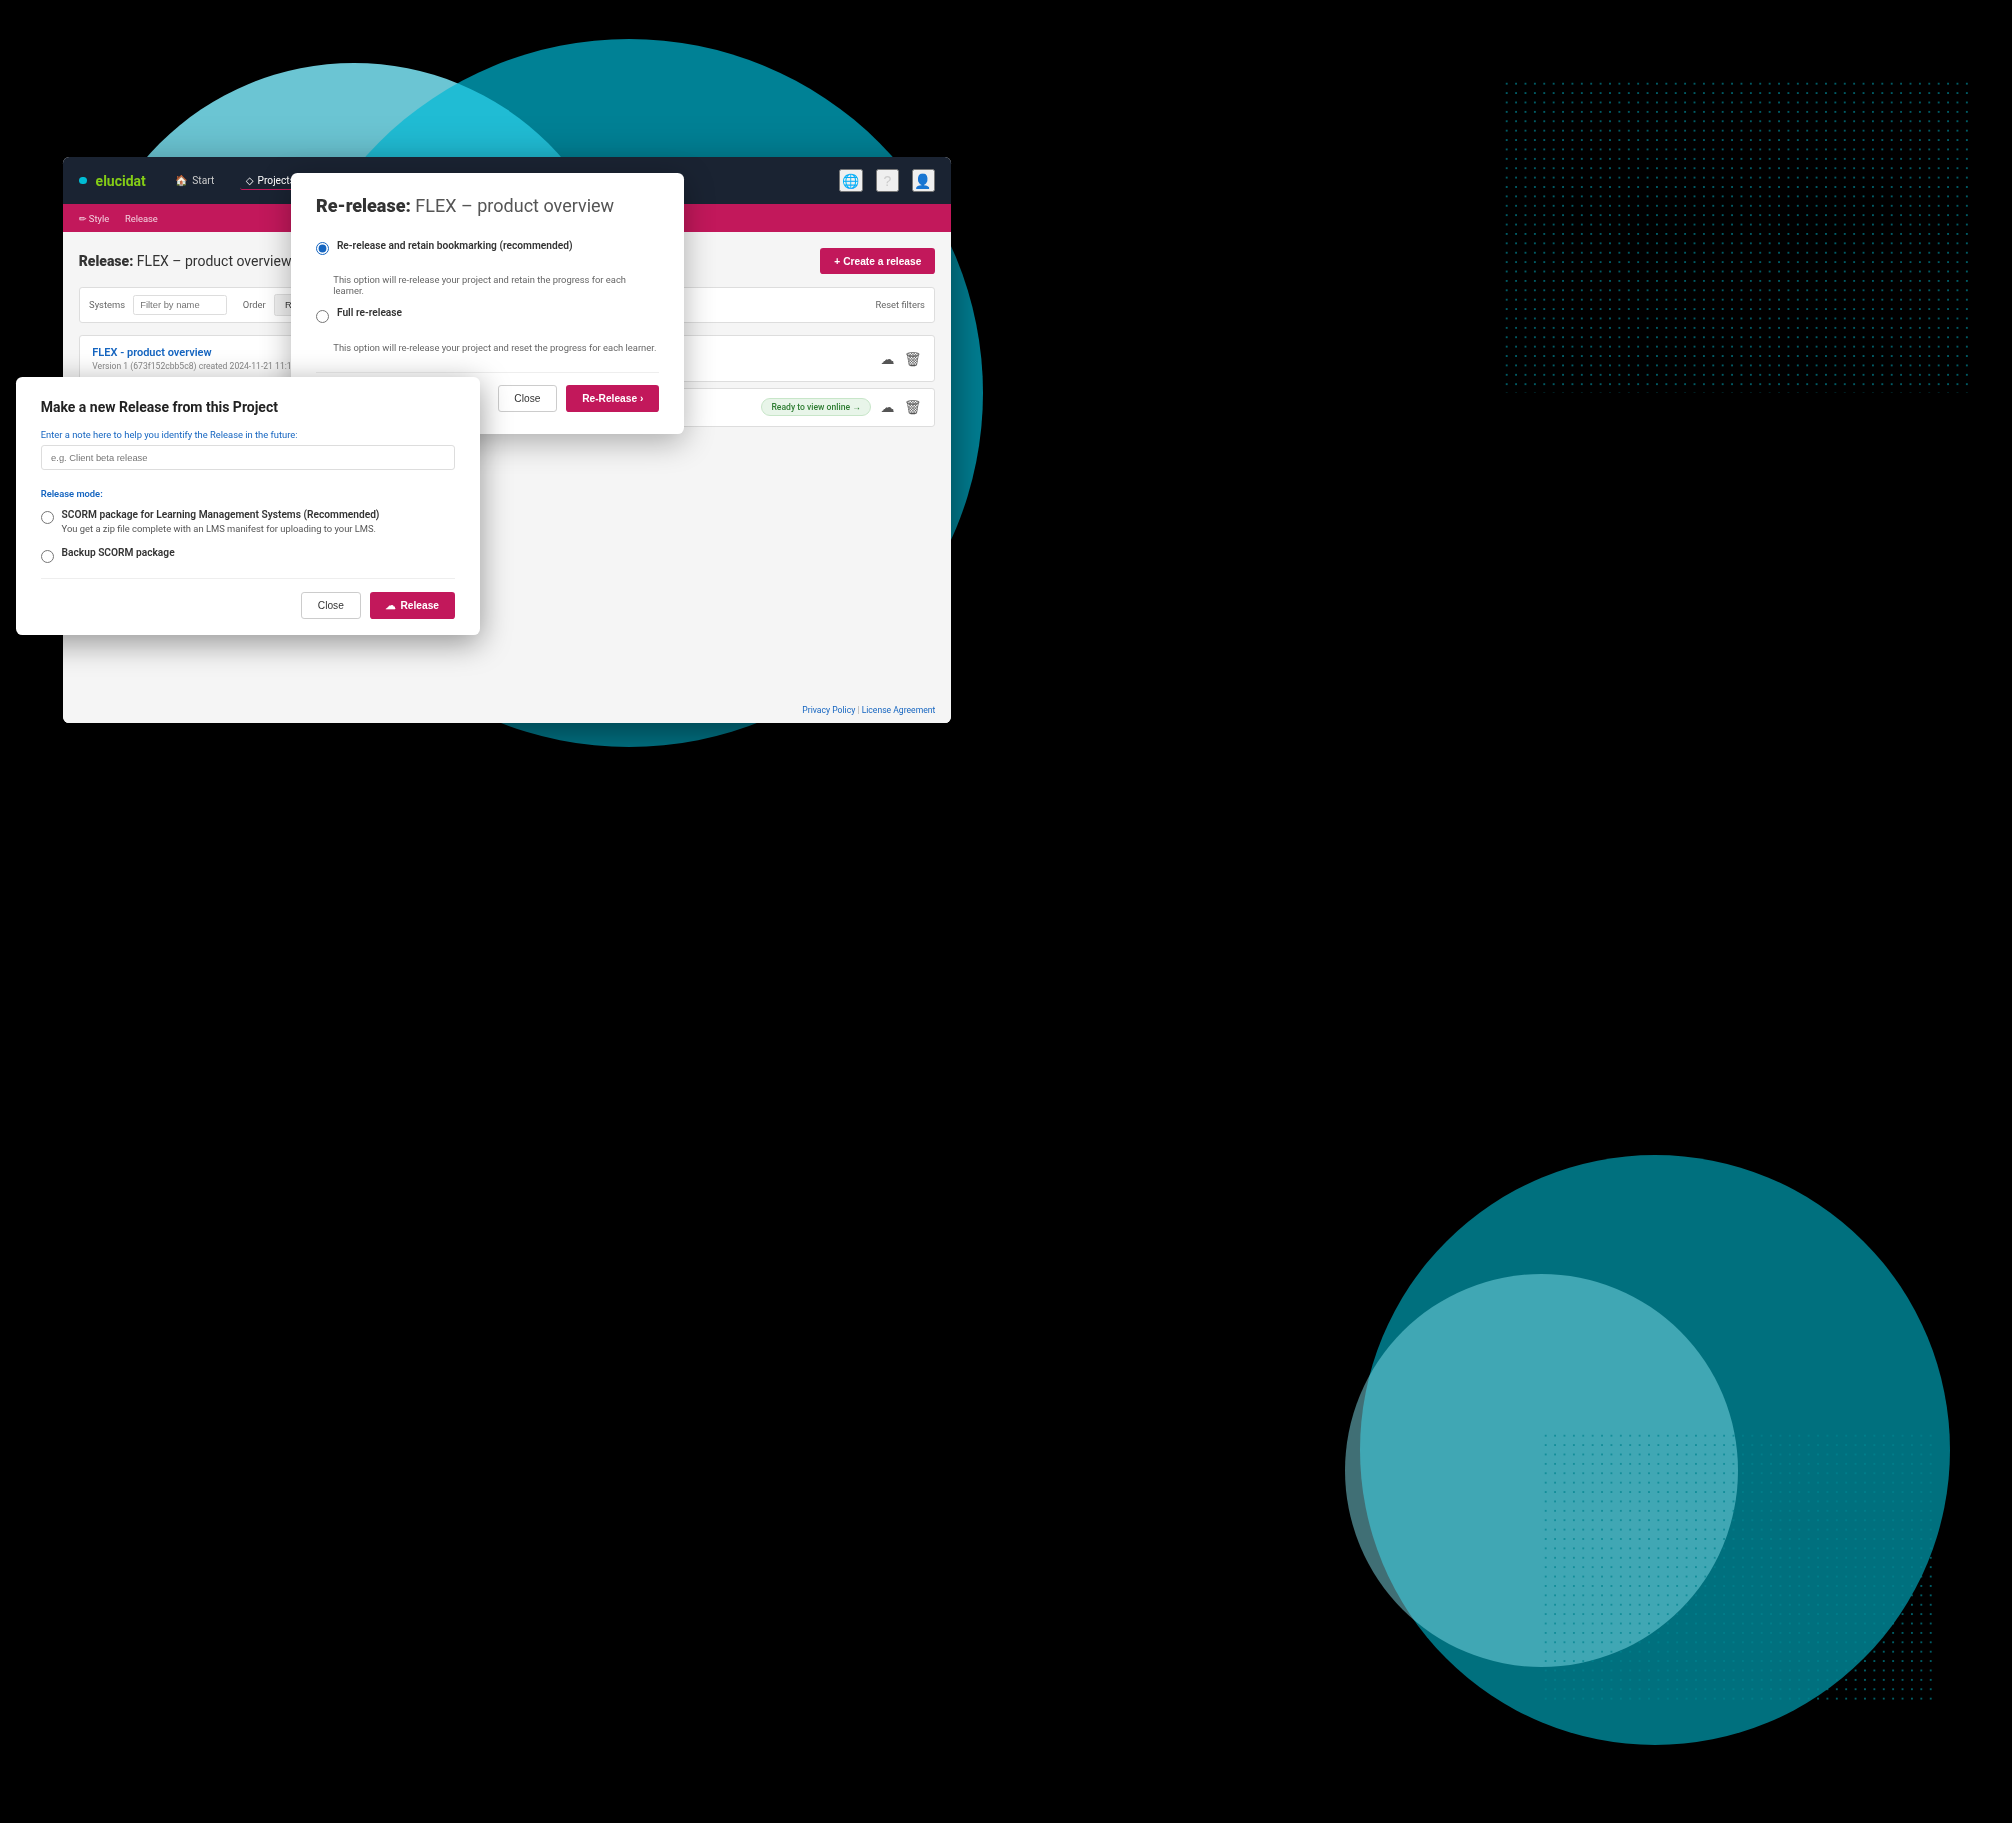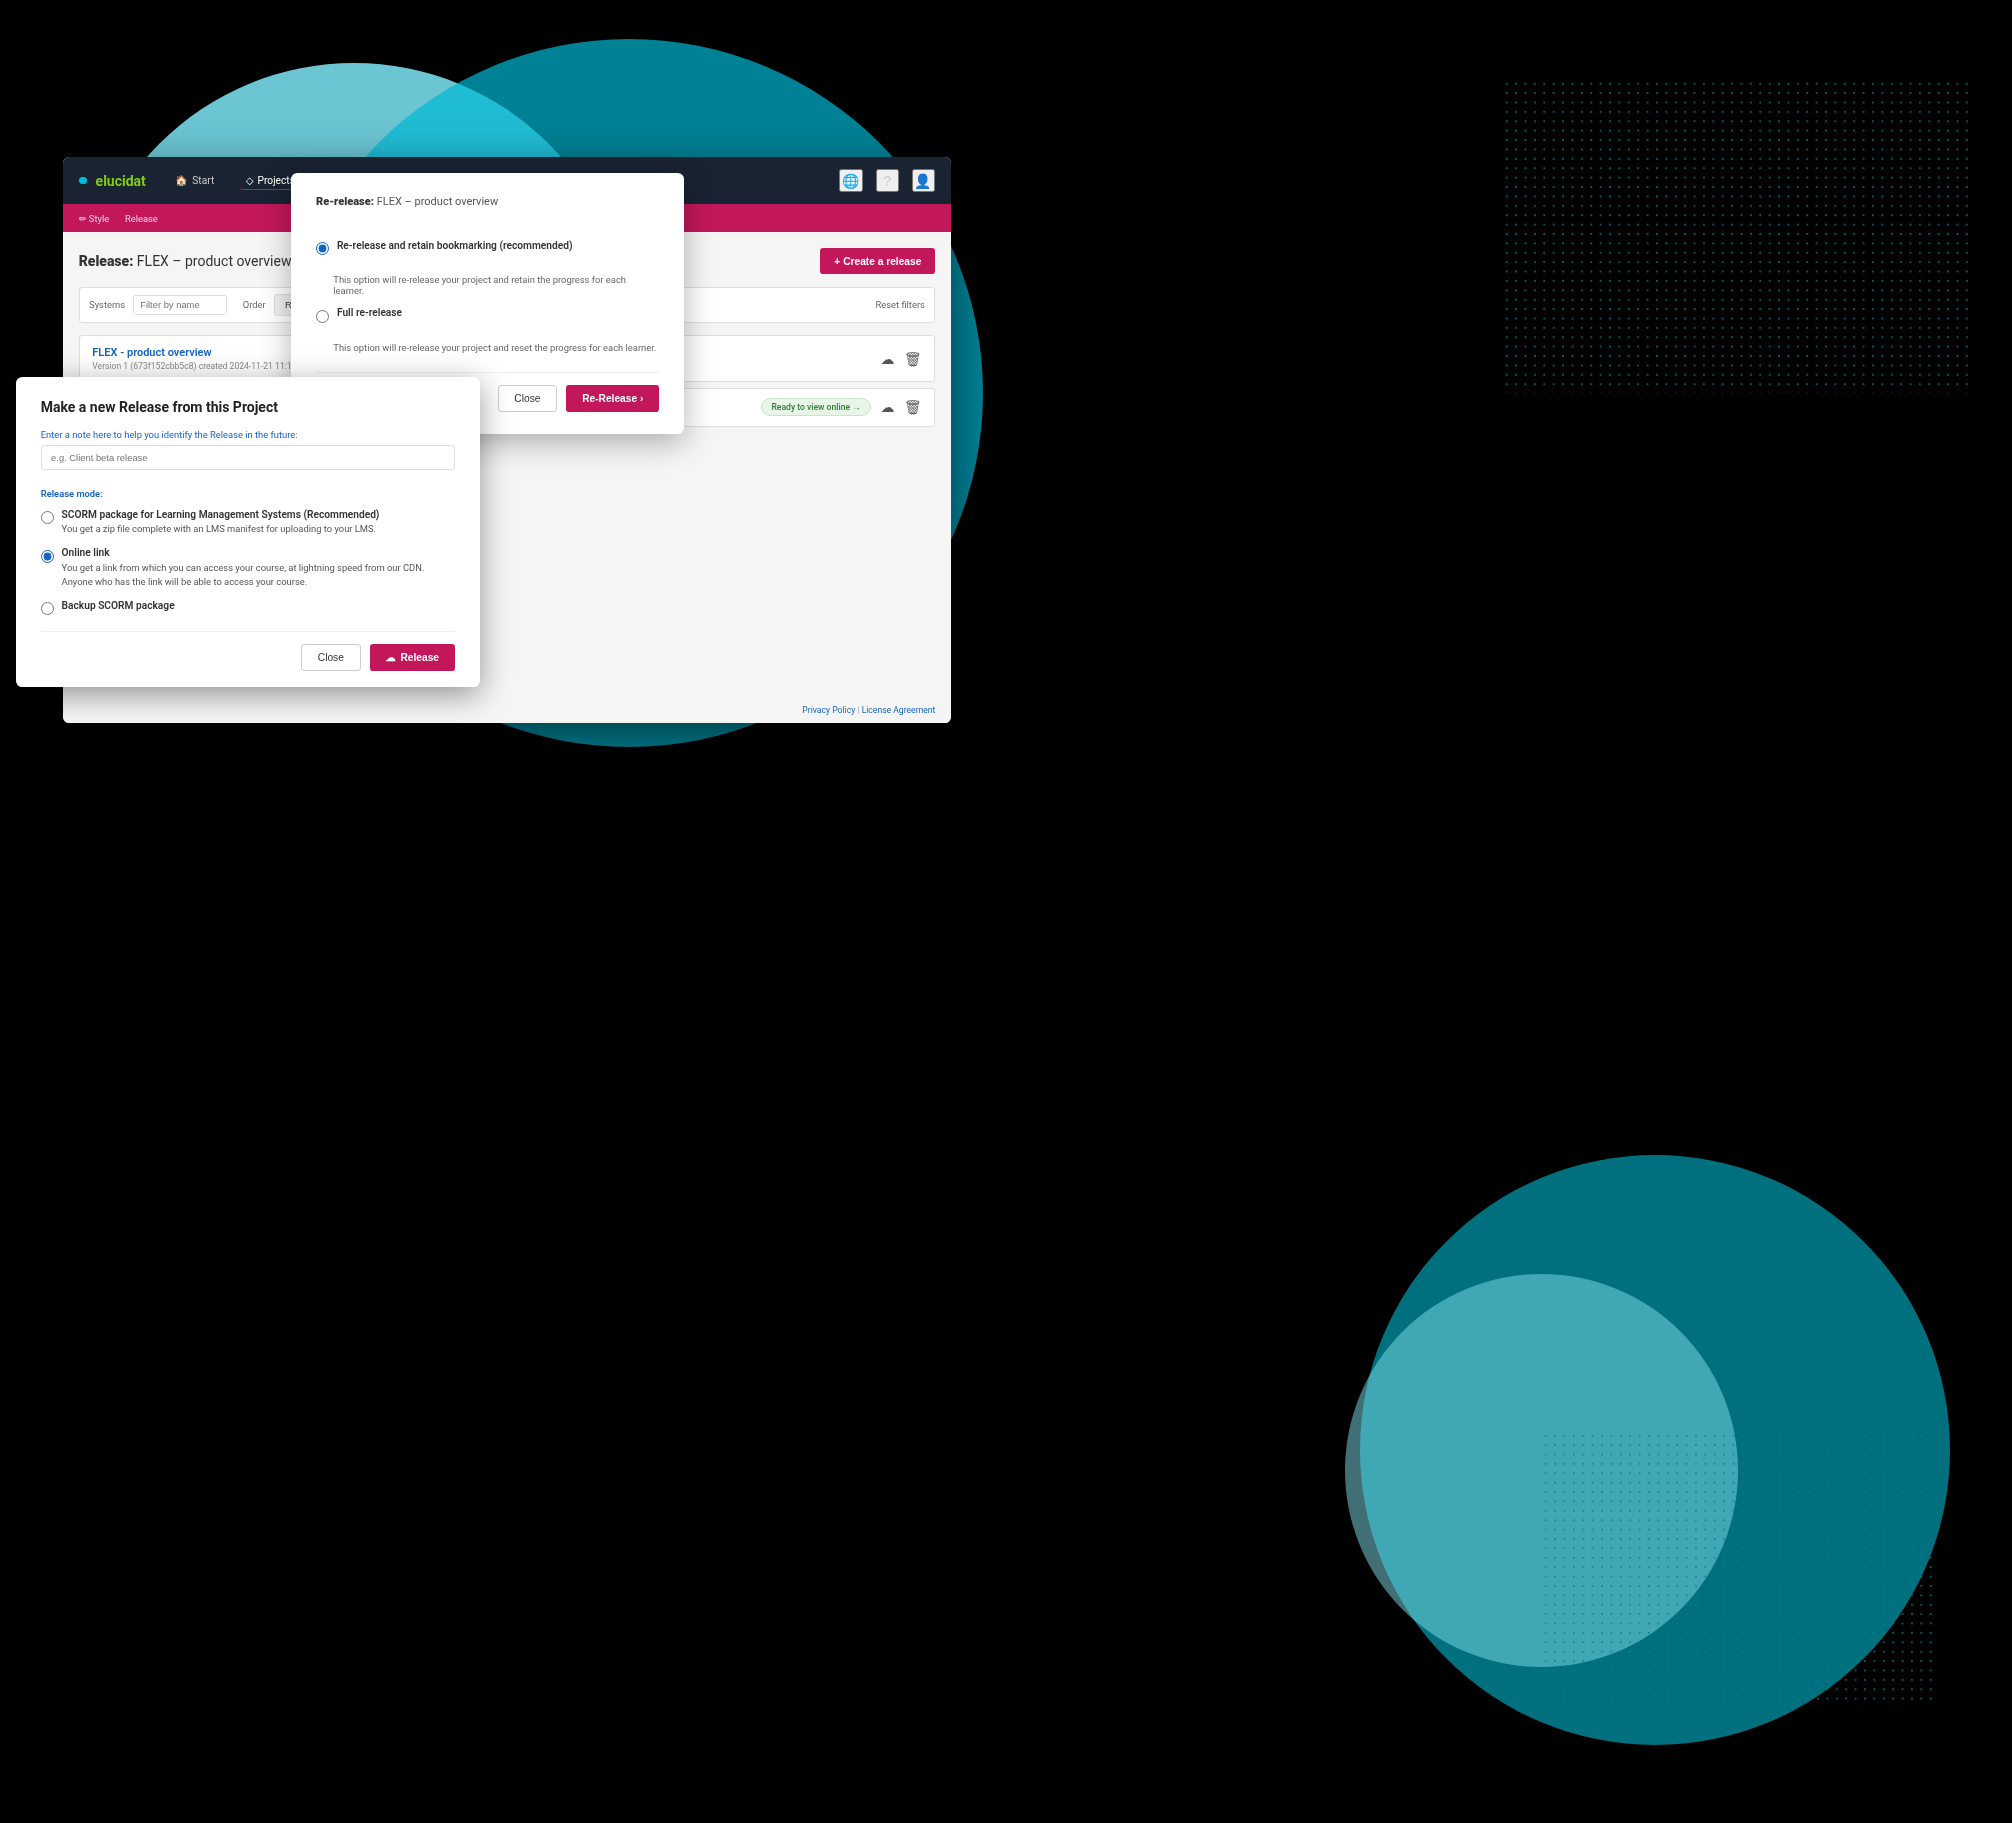--- a/index.html
+++ b/index.html
@@ -326,24 +326,24 @@
       left: 291px;
       width: 393px;
       background: white;
       border-radius: 6.3px;
       box-shadow: 0 7.9px 31px rgba(0,0,0,0.3);
       z-index: 20;
       padding: 22px 25px;
     }
 
     .modal-rerelease h2 {
-      font-size: 11px;
+      font-size: 18px;
       font-weight: 600;
       color: #333;
-      margin-bottom: 32px;
+      margin-bottom: 24px;
     }
 
     .modal-rerelease h2 span {
       font-weight: 400;
       color: #555;
     }
 
     .radio-option {
       margin-bottom: 11px;
     }
@@ -648,29 +648,20 @@
   <div class="release-mode-option">
     <label>
       <input type="radio" name="releasemode" style="">
       <div>
         <div class="mode-title">SCORM package for Learning Management Systems (Recommended)</div>
         <div class="mode-desc">You get a zip file complete with an LMS manifest for uploading to your LMS.</div>
       </div>
     </label>
   </div>
 
-  <div class="release-mode-option">
-    <label>
-      <input type="radio" name="releasemode" checked="" style="">
-      <div>
-        <div class="mode-title">Online link</div>
-        <div class="mode-desc">You get a link from which you can access your course, at lightning speed from our CDN. Anyone who has the link will be able to access your course.</div>
-      </div>
-    </label>
-  </div>
 
   <div class="release-mode-option">
     <label>
       <input type="radio" name="releasemode" style="">
       <div>
         <div class="mode-title">Backup SCORM package</div>
       </div>
     </label>
   </div>
 

